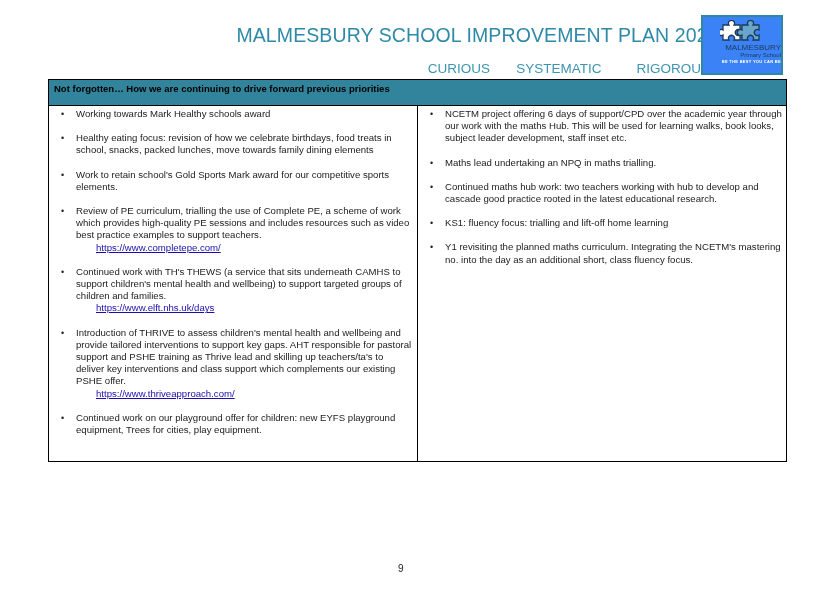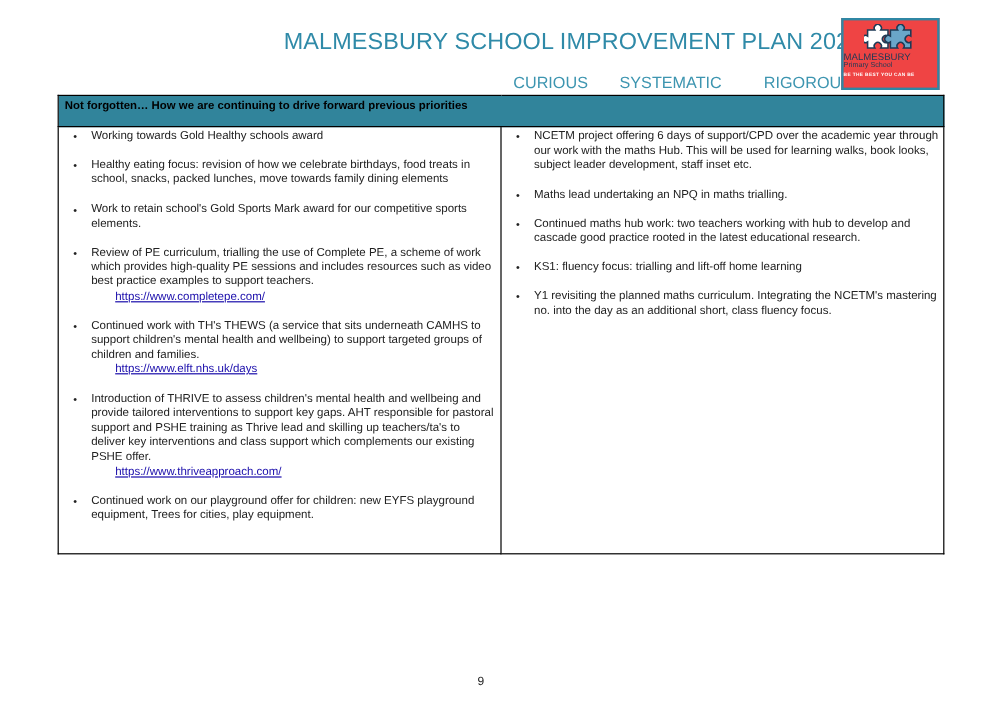--- a/index.html
+++ b/index.html
@@ -10,22 +10,22 @@
     .title {
       position: absolute; left: 0; top: 24px; width: 710px; text-align: right;
       color: #2f8aa8; font-weight: normal; font-size: 19.5px; letter-spacing: 0.1px; padding-left: 36px;
     }
     .subtitle {
       position: absolute; left: 0; top: 61px; width: 710px; text-align: center;
       color: #3d95b0; font-size: 13.5px; word-spacing: 5px;
     }
     .logo {
       position: absolute; left: 701px; top: 15px; width: 82px; height: 60px;
-      background: #ef4444; border: 2px solid #2f87a4; box-sizing: border-box;
-      text-align: left;
+      background: #3b82f6; border: 2px solid #2f87a4; box-sizing: border-box;
+      text-align: right;
     }
     .logo svg { display: block; margin: 3px auto 0; }
     .logo .l1 { font-size: 8px; color: #1d3a56; line-height: 9px; margin-top: 1px; }
     .logo .l2 { font-size: 6px; color: #1d3a56; line-height: 7px; }
     .logo .l3 { font-size: 4px; color: #ffffff; line-height: 6px; letter-spacing: 0.3px; font-weight: bold; }
     table {
       position: absolute; left: 48px; top: 79px; width: 738px;
       border-collapse: collapse; table-layout: fixed;
     }
     td { border: 1px solid #000; vertical-align: top; padding: 0; }
@@ -64,21 +64,21 @@
       <col style="width:369px">
       <col style="width:369px">
     </colgroup>
   <tbody>
       <tr>
     <td class="hdr" colspan="2">Not forgotten… How we are continuing to drive forward previous priorities</td>
   </tr>
   <tr>
     <td class="body">
       <ul>
-        <li><span class="bullet">•</span><span>Working towards Gold Healthy schools award</span></li>
+        <li><span class="bullet">•</span><span>Working towards Mark Healthy schools award</span></li>
         <li><span class="bullet">•</span><span>Healthy eating focus: revision of how we celebrate birthdays, food treats in school, snacks, packed lunches, move towards family dining elements</span></li>
         <li><span class="bullet">•</span><span>Work to retain school's Gold Sports Mark award for our competitive sports elements.</span></li>
         <li><span class="bullet">•</span><span>Review of PE curriculum, trialling the use of Complete PE, a scheme of work which provides high-quality PE sessions and includes resources such as video best practice examples to support teachers.</span><br><a href="#">https://www.completepe.com/</a></li>
         <li><span class="bullet">•</span><span>Continued work with TH's THEWS (a service that sits underneath CAMHS to support children's mental health and wellbeing) to support targeted groups of children and families.</span><br><a href="#">https://www.elft.nhs.uk/days</a></li>
         <li><span class="bullet">•</span><span>Introduction of THRIVE to assess children's mental health and wellbeing and provide tailored interventions to support key gaps. AHT responsible for pastoral support and PSHE training as Thrive lead and skilling up teachers/ta's to deliver key interventions and class support which complements our existing PSHE offer.</span><br><a href="#">https://www.thriveapproach.com/</a></li>
         <li><span class="bullet">•</span><span>Continued work on our playground offer for children: new EYFS playground equipment, Trees for cities, play equipment.</span></li>
       </ul>
     </td>
     <td class="body">
       <ul>

